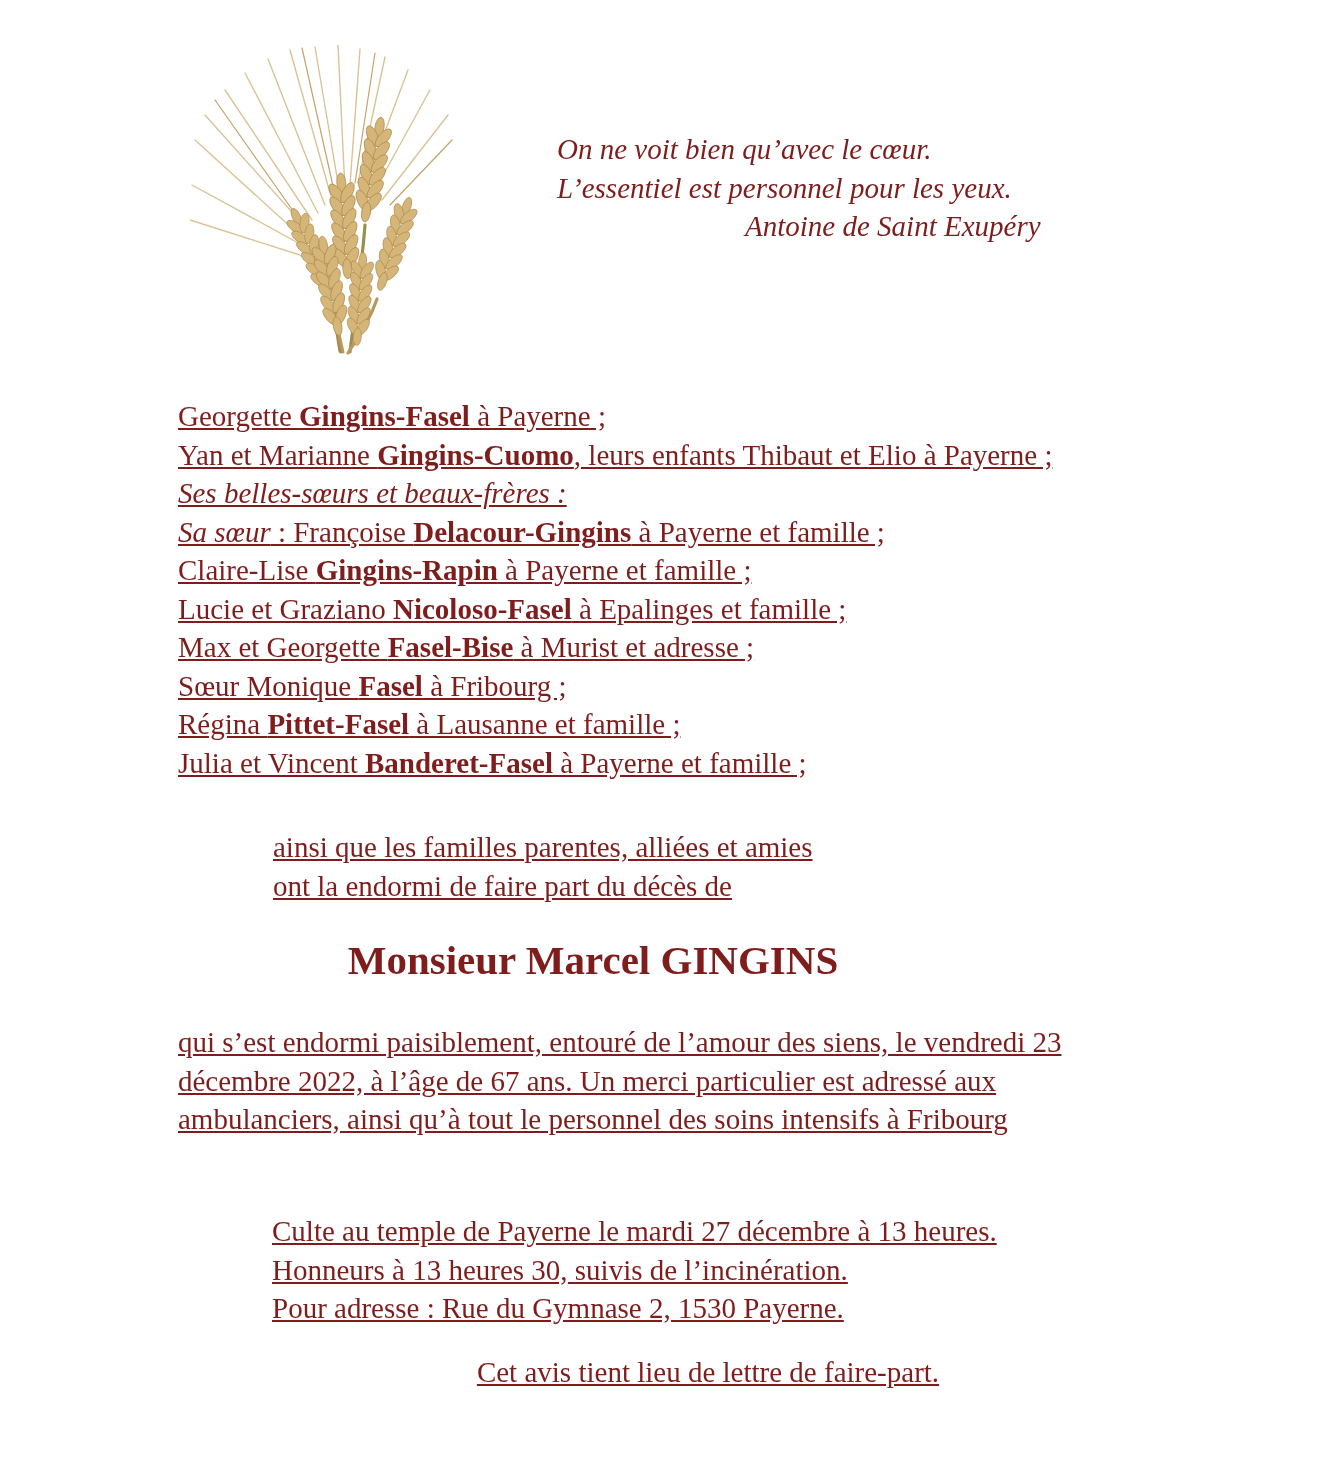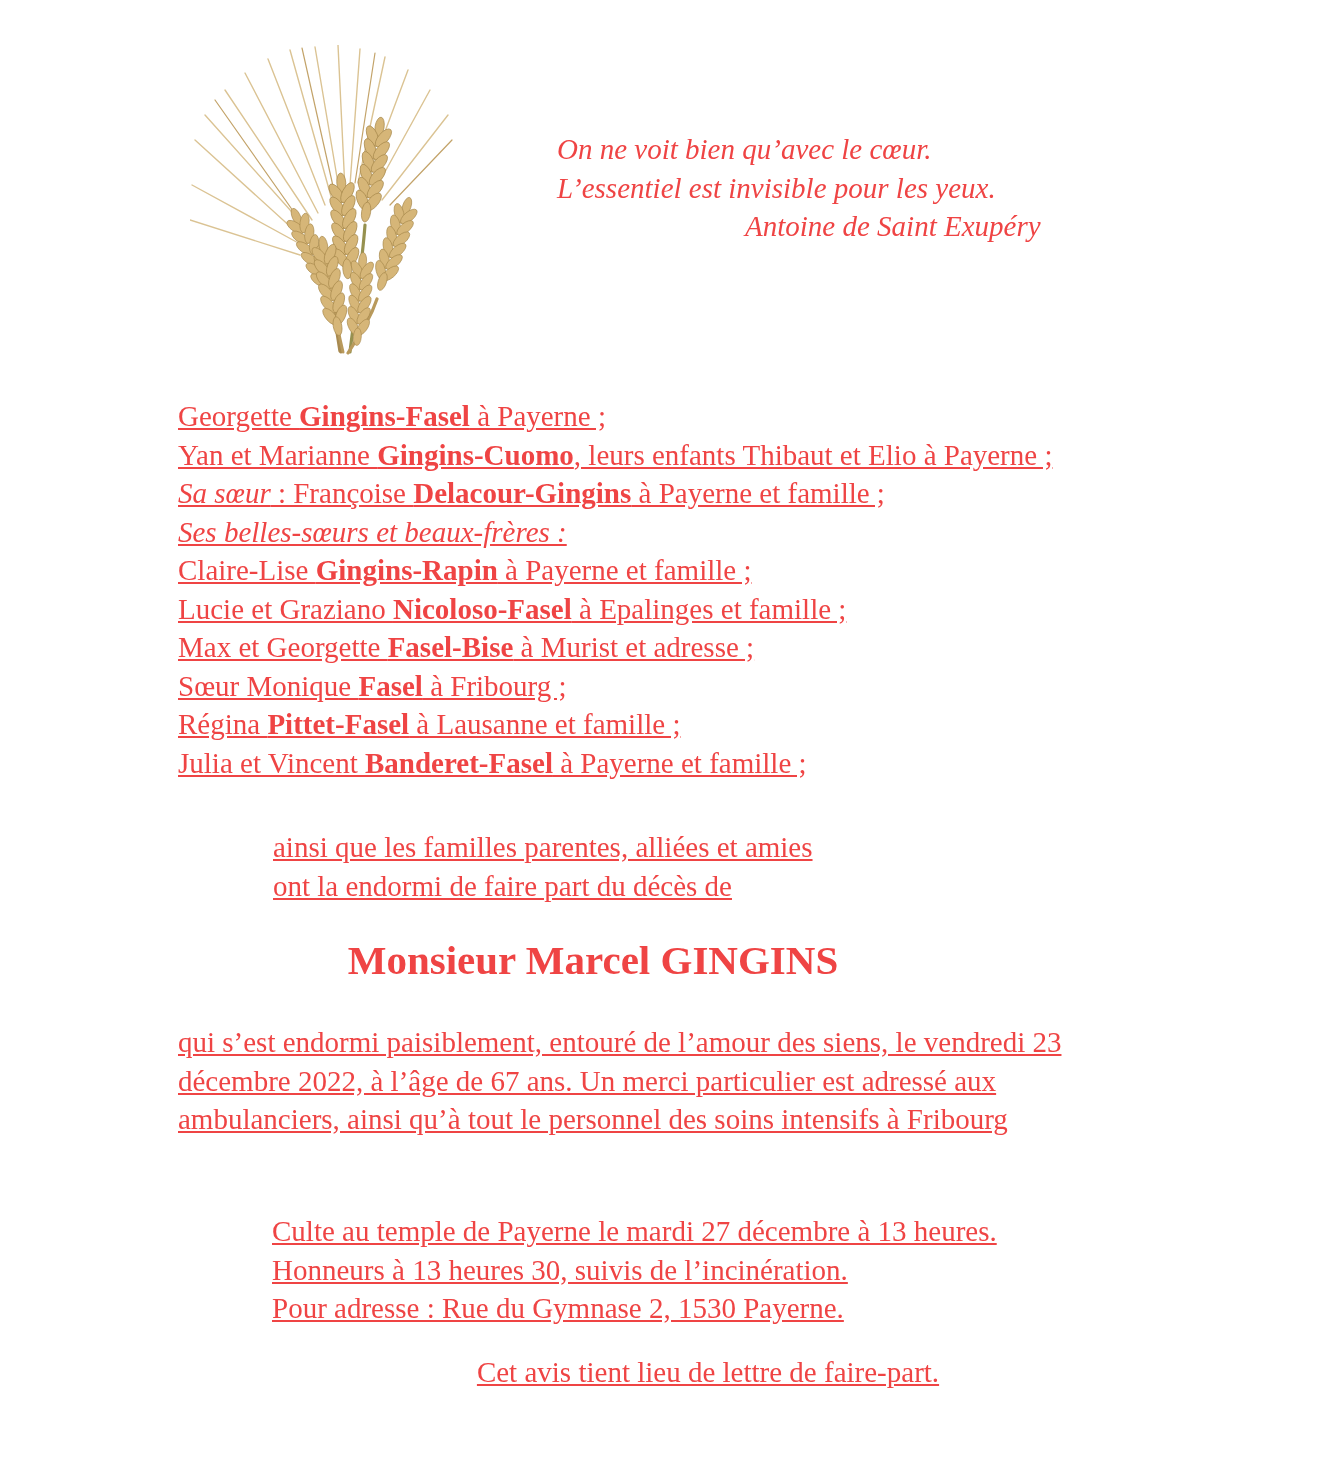--- a/index.html
+++ b/index.html
@@ -1,21 +1,21 @@
 <!DOCTYPE html>
 <html><head>
 <meta charset="utf-8">
 <style>
   html,body{margin:0;padding:0;background:#ffffff;}
   .page{
     position:relative;
     width:1338px;
     height:1482px;
     background:#ffffff;
-    color:#ef4444;
+    color:#7f1d1d;
     font-family:"Liberation Serif", serif;
     overflow:hidden;
   }
   .abs{position:absolute;}
   .body-text{font-size:29px;line-height:38.5px;text-decoration:underline;}
   .tline{white-space:nowrap;}
   .b{font-weight:bold;}
   .i{font-style:italic;}
   .quote{font-style:italic;font-size:29px;line-height:38.5px;}
   .quote-attr{padding-left:188px;}
@@ -91,29 +91,29 @@
       <use href="#ear" transform="translate(152 148) rotate(-4)"></use>
       <use href="#ear" transform="translate(110 180) rotate(-24) scale(0.9)"></use>
       <use href="#ear" transform="translate(214 170) rotate(18) scale(0.92)"></use>
       <use href="#ear" transform="translate(135 210) rotate(-10) scale(0.95)"></use>
       <use href="#ear" transform="translate(172 225) rotate(4) scale(0.88)"></use>
     </g>
   </svg>
 
   <div class="abs quote" style="left:557px;top:130px;">
     <div class="tline">On ne voit bien qu’avec le cœur.</div>
-    <div class="tline">L’essentiel est invisible pour les yeux.</div>
+    <div class="tline">L’essentiel est personnel pour les yeux.</div>
     <div class="tline quote-attr">Antoine de Saint Exupéry</div>
   </div>
 
   <div class="abs body-text" style="left:178px;top:397px;">
       <div class="tline"><span>Georgette </span><span class="b">Gingins-Fasel</span><span> à Payerne ;</span></div>
       <div class="tline"><span>Yan et Marianne </span><span class="b">Gingins-Cuomo</span><span>, leurs enfants Thibaut et Elio à Payerne ;</span></div>
+      <div class="tline"><span class="i">Ses belles-sœurs et beaux-frères :</span></div>
       <div class="tline"><span class="i">Sa sœur</span><span> : Françoise </span><span class="b">Delacour-Gingins</span><span> à Payerne et famille ;</span></div>
-      <div class="tline"><span class="i">Ses belles-sœurs et beaux-frères :</span></div>
       <div class="tline"><span>Claire-Lise </span><span class="b">Gingins-Rapin</span><span> à Payerne et famille ;</span></div>
       <div class="tline"><span>Lucie et Graziano </span><span class="b">Nicoloso-Fasel</span><span> à Epalinges et famille ;</span></div>
       <div class="tline"><span>Max et Georgette </span><span class="b">Fasel-Bise</span><span> à Murist et adresse ;</span></div>
       <div class="tline"><span>Sœur Monique </span><span class="b">Fasel</span><span> à Fribourg ;</span></div>
       <div class="tline"><span>Régina </span><span class="b">Pittet-Fasel</span><span> à Lausanne et famille ;</span></div>
       <div class="tline"><span>Julia et Vincent </span><span class="b">Banderet-Fasel</span><span> à Payerne et famille ;</span></div>
     </div>
 
   <div class="abs body-text" style="left:273px;top:828px;">
       <div class="tline">ainsi que les familles parentes, alliées et amies</div>

